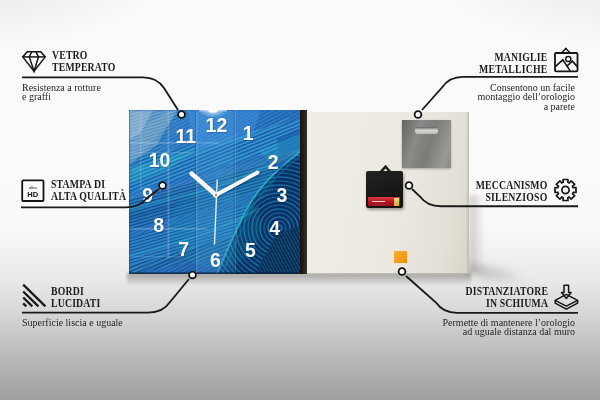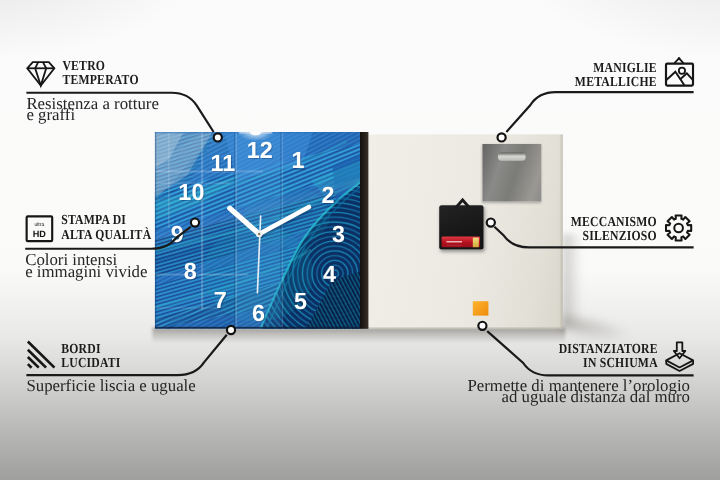--- a/index.html
+++ b/index.html
@@ -29,21 +29,21 @@
   #mech{left:59.5px;top:59px;width:37px;height:37px;background:linear-gradient(160deg,#232323,#151515 70%);border-radius:2px;
     box-shadow:1px 2px 3px rgba(0,0,0,0.35);}
   #batt{left:2px;top:26px;width:32px;height:9px;background:linear-gradient(180deg,#e03a44,#b5101e 55%,#98101c);border-radius:1px;}
   #batt:after{content:"";position:absolute;right:1.5px;top:0.5px;width:4.5px;height:8px;background:linear-gradient(180deg,#f0dc82,#d2a838);}
   #batt:before{content:"";position:absolute;left:3.5px;top:3.8px;width:13px;height:1.4px;background:rgba(255,255,255,0.85);box-shadow:16px 0 0 -10px rgba(255,255,255,0.8), 0 2.8px 0 -0.4px rgba(255,255,255,0.4);}
   #hook{left:11.5px;top:-6.5px;width:15px;height:8px;}
   #foam{left:87.5px;top:139px;width:13px;height:12px;background:linear-gradient(135deg,#fdb32e,#ee8c0c);}
   #edge{left:300px;top:110px;width:6.5px;height:164px;background:linear-gradient(90deg,#14100c,#28221c 60%,#38322a);}
   #faceWrap{left:129px;top:110px;width:171px;height:164px;}
   .ttl{font-weight:bold;font-size:11.5px;line-height:12px;color:#1c1c1c;letter-spacing:0.2px;white-space:nowrap;}
-  .sub{font-size:14px;line-height:9.8px;color:#262626;white-space:nowrap;transform:translateZ(0);}
+  .sub{font-size:10px;line-height:9.8px;color:#262626;white-space:nowrap;transform:translateZ(0);}
   .right{text-align:right;}
   .cx{transform:scaleX(0.85);transform-origin:0 0;}
   .cxr{transform:scaleX(0.85);transform-origin:100% 0;}
 </style>
 </head>
 <body>
 <div id="stage">
   <div id="shadowR1" class="abs"></div>
   <div id="shadowR2" class="abs"></div>
   <div id="shadowB" class="abs"></div>
@@ -228,26 +228,26 @@
 <line x1="88.2" y1="70" x2="85.5" y2="134" stroke="#e6edf4" stroke-width="1.4"></line>
 <circle cx="87" cy="85" r="2.7" fill="#f2f2f2"></circle>
 <circle cx="87" cy="85" r="1" fill="#8a7a55"></circle>
 </g>
 </svg></div>
 
   <div class="abs ttl cx" style="left:52px;top:49px;">VETRO<br>TEMPERATO</div>
   <div class="abs sub" style="left:22px;top:82.5px;">Resistenza a rotture<br>e graffi</div>
 
   <div class="abs ttl cx" style="left:51px;top:178px;">STAMPA DI<br>ALTA QUALITÀ</div>
-  <div class="abs sub" style="left:21px;top:213px;">Colori intensi<br>e immagini vivide</div>
 
   <div class="abs ttl cx" style="left:51px;top:285px;">BORDI<br>LUCIDATI</div>
   <div class="abs sub" style="left:22px;top:318px;">Superficie liscia e uguale</div>
 
   <div class="abs ttl right cxr" style="right:53px;top:50.5px;">MANIGLIE<br>METALLICHE</div>
+  <div class="abs sub right" style="right:25px;top:82.5px;">Consentono un facile<br>montaggio dell’orologio<br>a parete</div>
 
   <div class="abs ttl right cxr" style="right:53px;top:179px;">MECCANISMO<br>SILENZIOSO</div>
 
   <div class="abs ttl right cxr" style="right:52px;top:284.5px;">DISTANZIATORE<br>IN SCHIUMA</div>
   <div class="abs sub right" style="right:25px;top:317.5px;font-family:Liberation Serif, serif;">Permette di mantenere l’orologio<br>ad uguale distanza dal muro</div>
 
   <svg id="overlay" class="abs" style="left:0;top:0" width="600" height="400" viewBox="0 0 600 400">
     <g fill="none" stroke="#1a1a1a" stroke-width="1.85">
       <path d="M22,77.3 H143 Q157,77.3 164,88 L178,110"></path>
       <path d="M21,207.3 H126 Q140,207.3 147,198 L159,189"></path>

